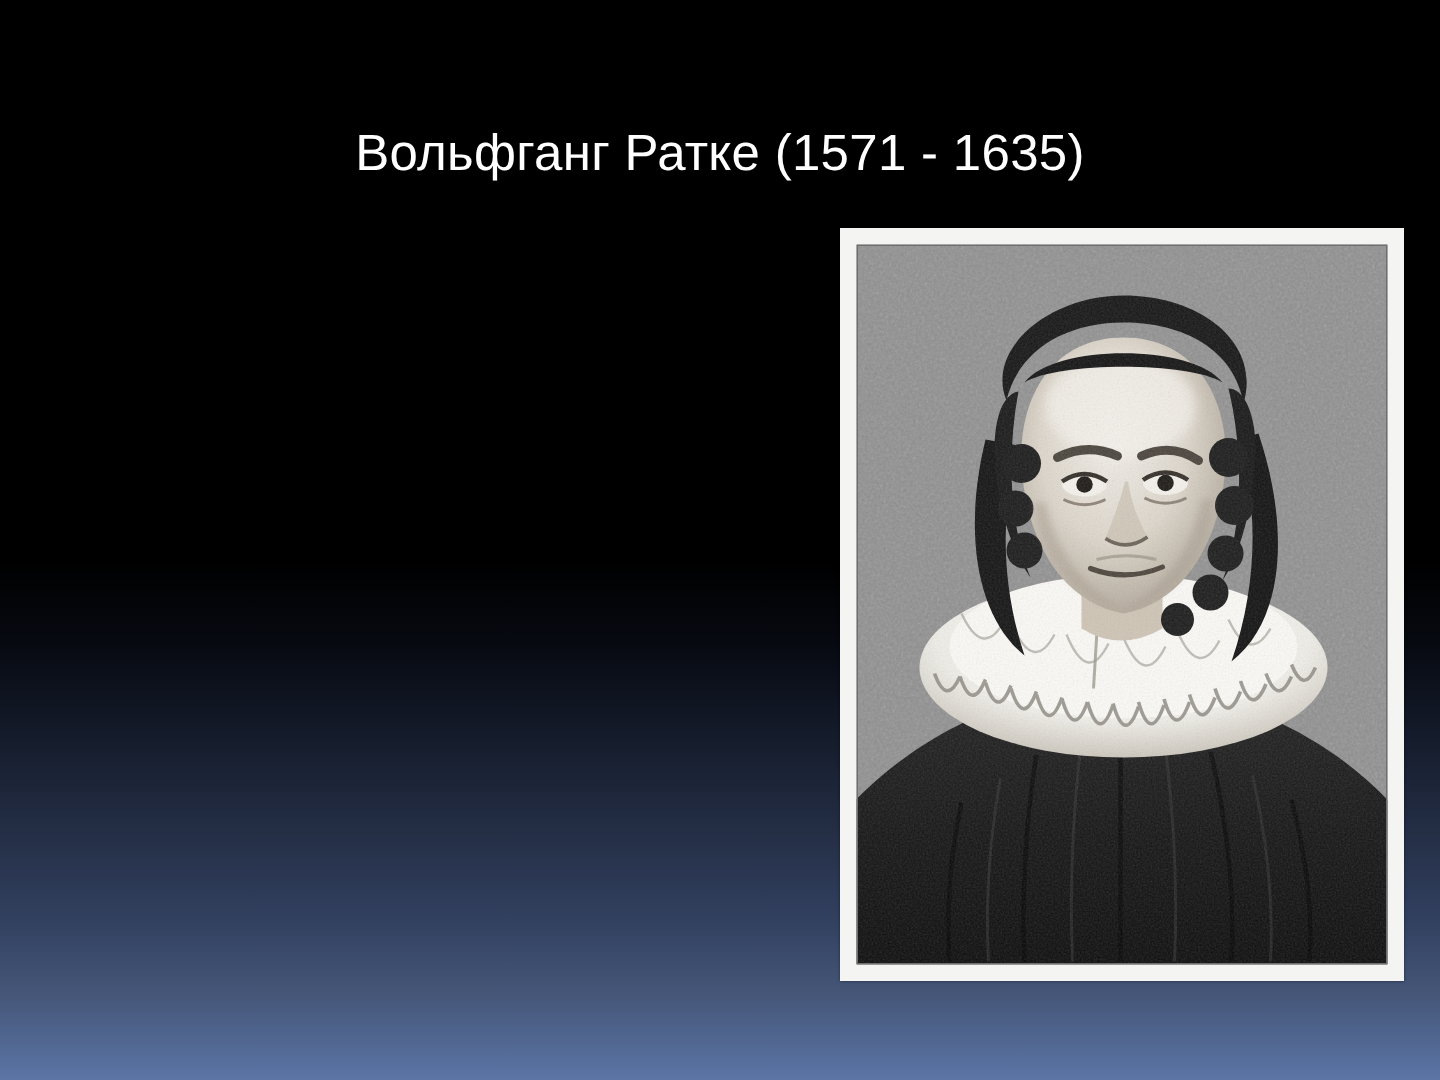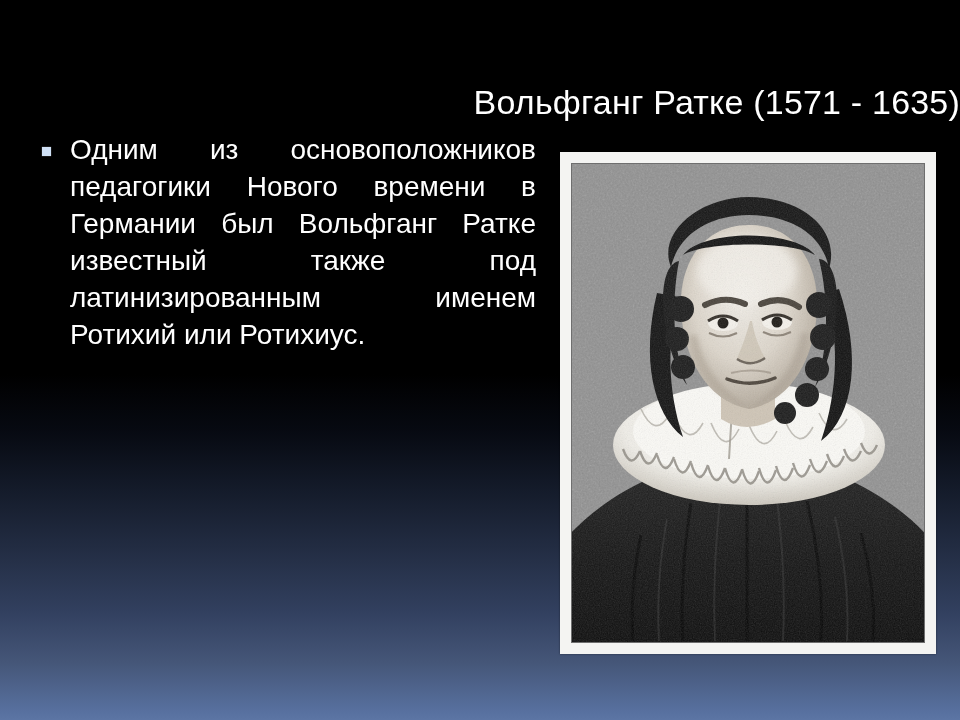--- a/index.html
+++ b/index.html
@@ -24,21 +24,21 @@
         #5871a0 99%,
         #5c75a4 100%);
   }
 
   
   #title-bar {
     position: absolute;
     left: 0;
     top: 58px;
     width: 960px;
-    text-align: right;
+    text-align: center;
   }
   #slide-title {
     display: inline-block;
     color: #ffffff;
     font-size: 34px;
     line-height: 42px;
     font-weight: normal;
     letter-spacing: 0.2px;
     white-space: nowrap;
   }
@@ -103,24 +103,20 @@
 <body>
 
 <div id="slide">
 
   <div id="title-bar">
     <h1 id="slide-title">Вольфганг Ратке (1571 - 1635)</h1>
   </div>
 
   <div id="body-column">
 
-    <div class="bullet-item">
-      <span class="bullet-marker"></span>
-      <span class="bullet-text">Одним из основоположников педагогики Нового времени в Германии был Вольфганг Ратке известный также под латинизированным именем Ротихий или Ротихиус.</span>
-    </div>
 
 
   </div>
 
   <div id="portrait-frame">
     <div id="portrait-inner">
       <svg id="portrait-svg" viewBox="0 0 354 480" preserveAspectRatio="none">
         <defs>
           <filter id="grain">
             <feTurbulence type="fractalNoise" baseFrequency="0.85" numOctaves="4" seed="7" result="n"></feTurbulence>

